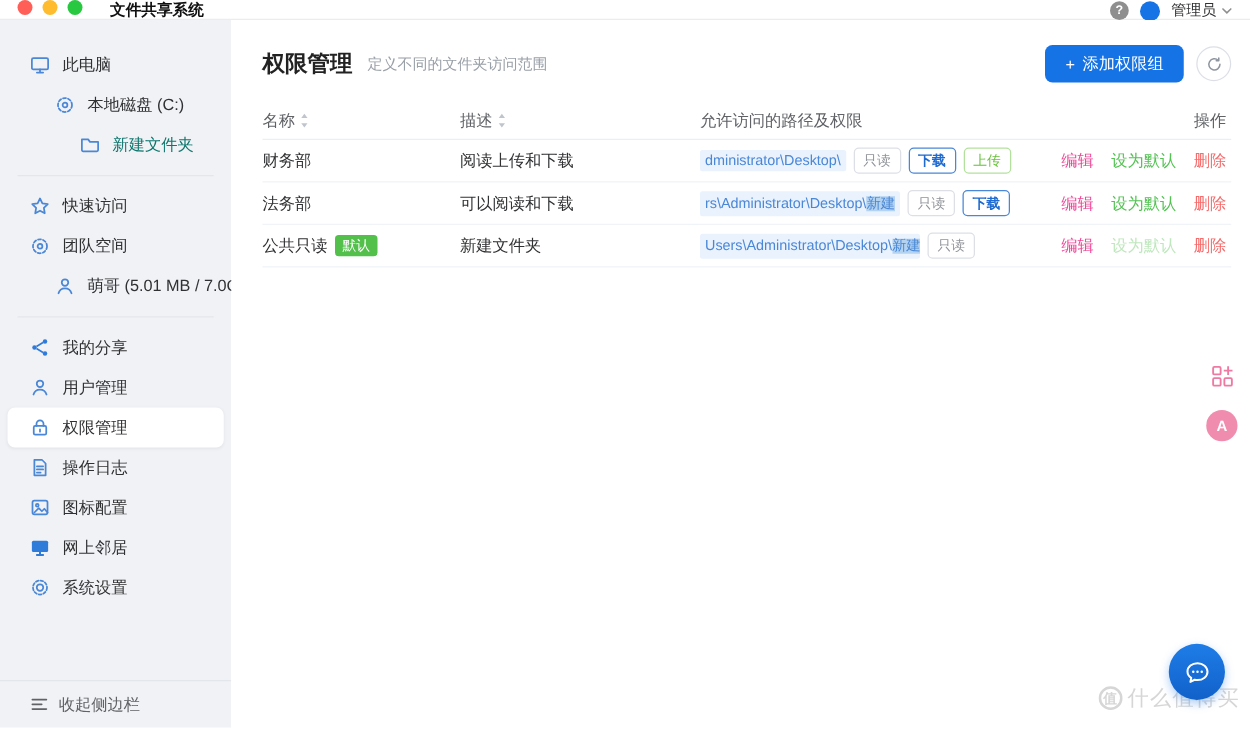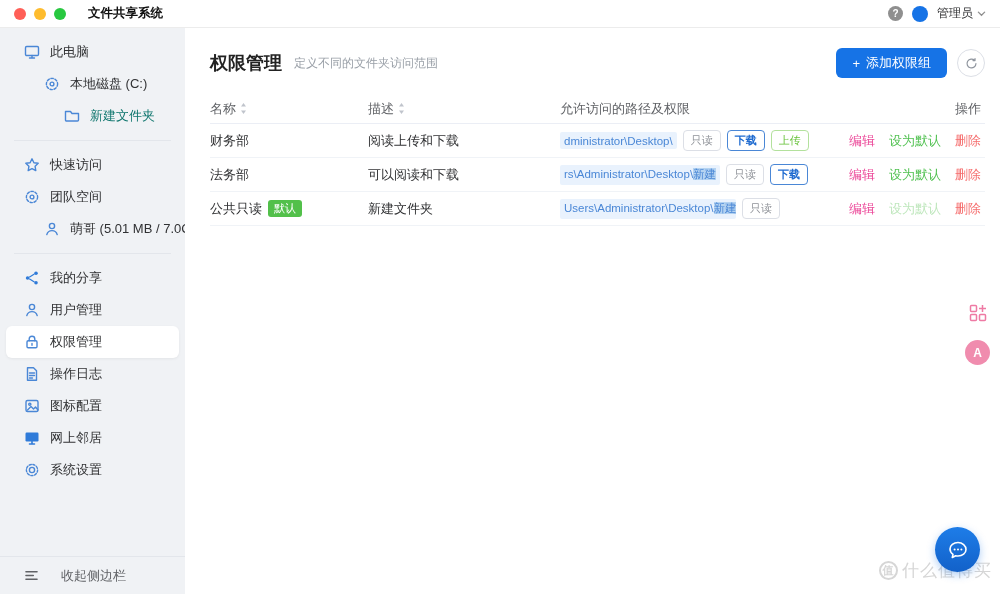--- a/index.html
+++ b/index.html
@@ -3,57 +3,57 @@
 <meta charset="utf-8">
 <style>
   * { margin:0; padding:0; box-sizing:border-box; }
   html,body { width:1000px; height:594px; overflow:hidden; }
   body {
     font-family:"Liberation Sans","DejaVu Sans",sans-serif;
     font-size:13px; color:#303133; background:#fff;
   }
   
   .titlebar {
-    height:28px; background:#fff; border-bottom:1px solid #ececec;
-    display:flex; align-items:center; padding:0 14px;
+    height:16px; background:#fff; border-bottom:1px solid #ececec;
+    display:flex; align-items:flex-start; padding:0 14px;
   }
   .traffic { display:flex; gap:8px; align-items:center; }
   .tl { width:12px; height:12px; border-radius:50%; }
   .tl.red{ background:#ff5f57; } .tl.yellow{ background:#febc2e; } .tl.green{ background:#28c840; }
   .tb-title { font-weight:bold; font-size:12.5px; margin-left:22px; color:#111; }
   .tb-right { margin-left:auto; display:flex; align-items:center; gap:9px; }
   .help-ic {
     width:15px; height:15px; border-radius:50%; background:#8f8f8f; color:#fff;
     font-size:10px; font-weight:bold; display:flex; align-items:center; justify-content:center;
   }
   .avatar { width:16px; height:16px; border-radius:50%; background:#1673e6; }
   .tb-user { font-size:12px; color:#303133; display:flex; align-items:center; gap:4px; cursor:pointer; }
   .chev { width:9px; height:9px; display:inline-block; }
   
   .shell { display:flex; height:566px; }
   .sidebar {
     width:185px; background:#f0f2f5; display:flex; flex-direction:column;
-    padding-top:8px; position:relative;
+    padding-top:20px; position:relative;
   }
   .side-list { flex:1; }
   .side-item {
     height:32px; display:flex; align-items:center; gap:10px;
     padding-left:18px; cursor:pointer; margin:0 6px; border-radius:6px;
   }
   .side-item.ind1 { padding-left:38px; }
   .side-item.ind2 { padding-left:58px; }
   .side-item.selected { background:#fff; box-shadow:0 1px 3px rgba(0,0,0,0.06); }
   .side-item .lbl { font-size:13px; color:#303133; white-space:nowrap; }
   .side-item.muted .lbl { color:#0f766e; }
   .side-item .ic { width:16px; height:16px; flex:0 0 16px; display:flex; }
   .side-item .ic svg { width:16px; height:16px; }
   .side-div { height:1px; background:#e3e6eb; margin:8px 14px; }
   .side-collapse {
     height:38px; border-top:1px solid #e3e6eb; display:flex; align-items:center;
-    gap:22px; padding-left:24px; color:#606266; cursor:pointer;
+    gap:8px; padding-left:24px; color:#606266; cursor:pointer;
   }
   .side-collapse svg { width:15px; height:15px; }
   
   .main { flex:1; background:#fff; position:relative; padding:0 15px 0 25px; }
   .page-head { display:flex; align-items:center; margin-top:20px; }
   .page-title { font-size:18px; font-weight:bold; color:#222; }
   .page-sub { font-size:12px; color:#9aa0a8; margin-left:12px; }
   .head-actions { margin-left:auto; display:flex; align-items:center; gap:10px; }
   .btn-primary {
     background:#1673e6; color:#fff; border:none; border-radius:6px;

